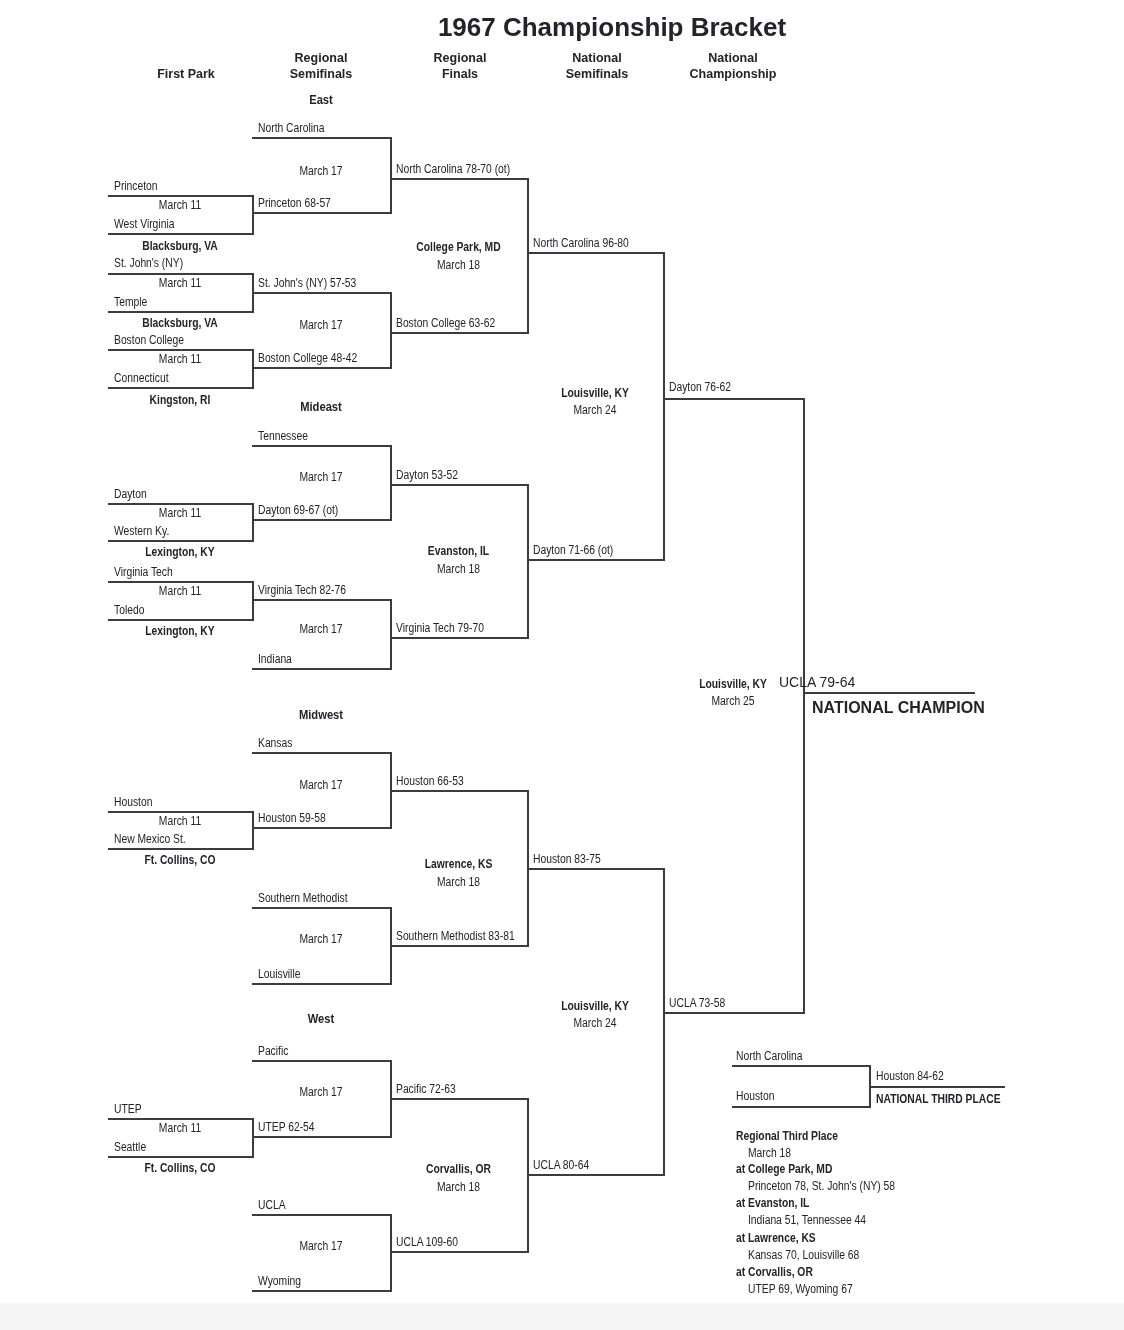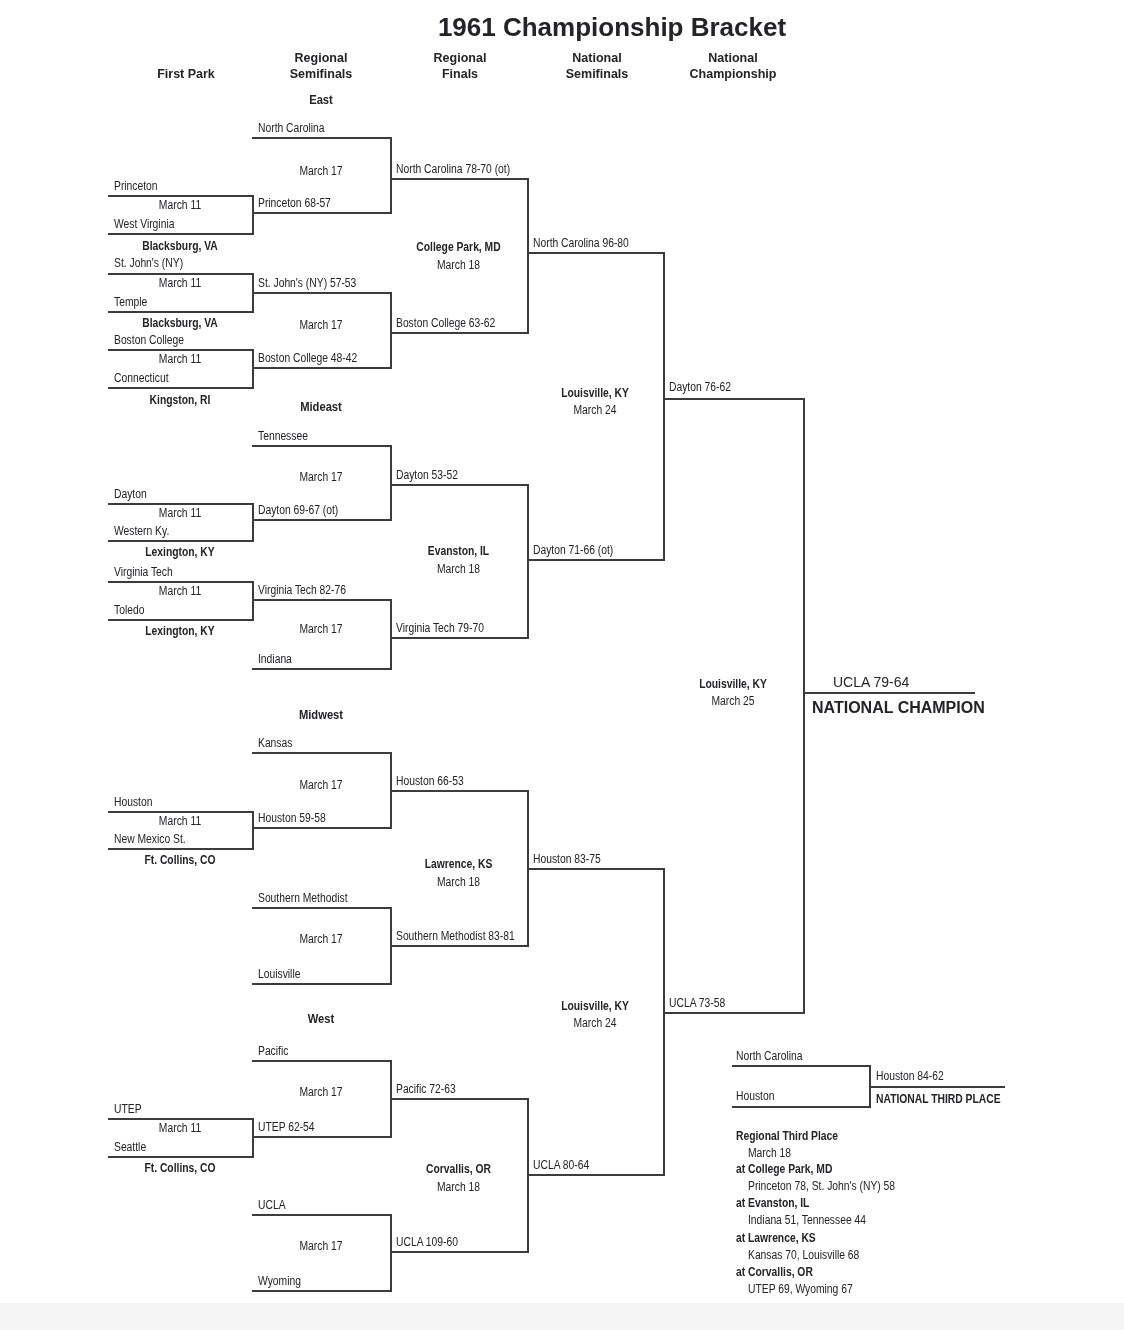--- a/index.html
+++ b/index.html
@@ -15,21 +15,21 @@
   .title{position:absolute;font-weight:700;font-size:26px;line-height:28px;color:#232329;text-align:center;white-space:nowrap}
   .big{font-size:14px;line-height:16px;transform:none}
   .biglbl{font-size:16px;line-height:18px;transform:none;font-weight:700}
   .strip{position:absolute;left:0;top:1303px;width:1124px;height:27px;background:#f5f5f6}
 </style>
 </head>
 <body>
 
 <div class="page">
 
-  <div class="title" style="left:412px;top:13px;width:400px">1961 Championship Bracket</div>
+  <div class="title" style="left:412px;top:13px;width:400px">1967 Championship Bracket</div>
   <div class="hdr" style="left:116px;top:66px;width:140px">First Park</div>
   <div class="hdr" style="left:251px;top:50px;width:140px">Regional
 Semifinals</div>
   <div class="hdr" style="left:390px;top:50px;width:140px">Regional
 Finals</div>
   <div class="hdr" style="left:527px;top:50px;width:140px">National
 Semifinals</div>
   <div class="hdr" style="left:663px;top:50px;width:140px">National
 Championship</div>
 
@@ -202,21 +202,21 @@
 
   <div class="vl" style="left:663px;top:868px;height:308px"></div>
   <div class="t tc b" style="left:527px;top:999px;width:136px">Louisville, KY</div>
   <div class="t tc" style="left:527px;top:1016px;width:136px">March 24</div>
   <div class="t" style="left:669px;top:996px">UCLA 73-58</div>
   <div class="hl" style="left:663px;top:1012px;width:140px"></div>
 
   <div class="vl" style="left:803px;top:398px;height:616px"></div>
   <div class="t tc b" style="left:663px;top:677px;width:140px">Louisville, KY</div>
   <div class="t tc" style="left:663px;top:694px;width:140px">March 25</div>
-  <div class="t big" style="left:833px;top:674px">UCLA 79-64</div>
+  <div class="t big" style="left:779px;top:674px">UCLA 79-64</div>
   <div class="hl" style="left:803px;top:692px;width:172px"></div>
   <div class="t biglbl" style="left:812px;top:699px">NATIONAL CHAMPION</div>
 
   <div class="t" style="left:736px;top:1049px">North Carolina</div>
   <div class="hl" style="left:732px;top:1065px;width:137px"></div>
   <div class="t" style="left:736px;top:1089px">Houston</div>
   <div class="hl" style="left:732px;top:1106px;width:137px"></div>
   <div class="vl" style="left:869px;top:1065px;height:43px"></div>
   <div class="t" style="left:876px;top:1069px">Houston 84-62</div>
   <div class="hl" style="left:869px;top:1086px;width:136px"></div>

